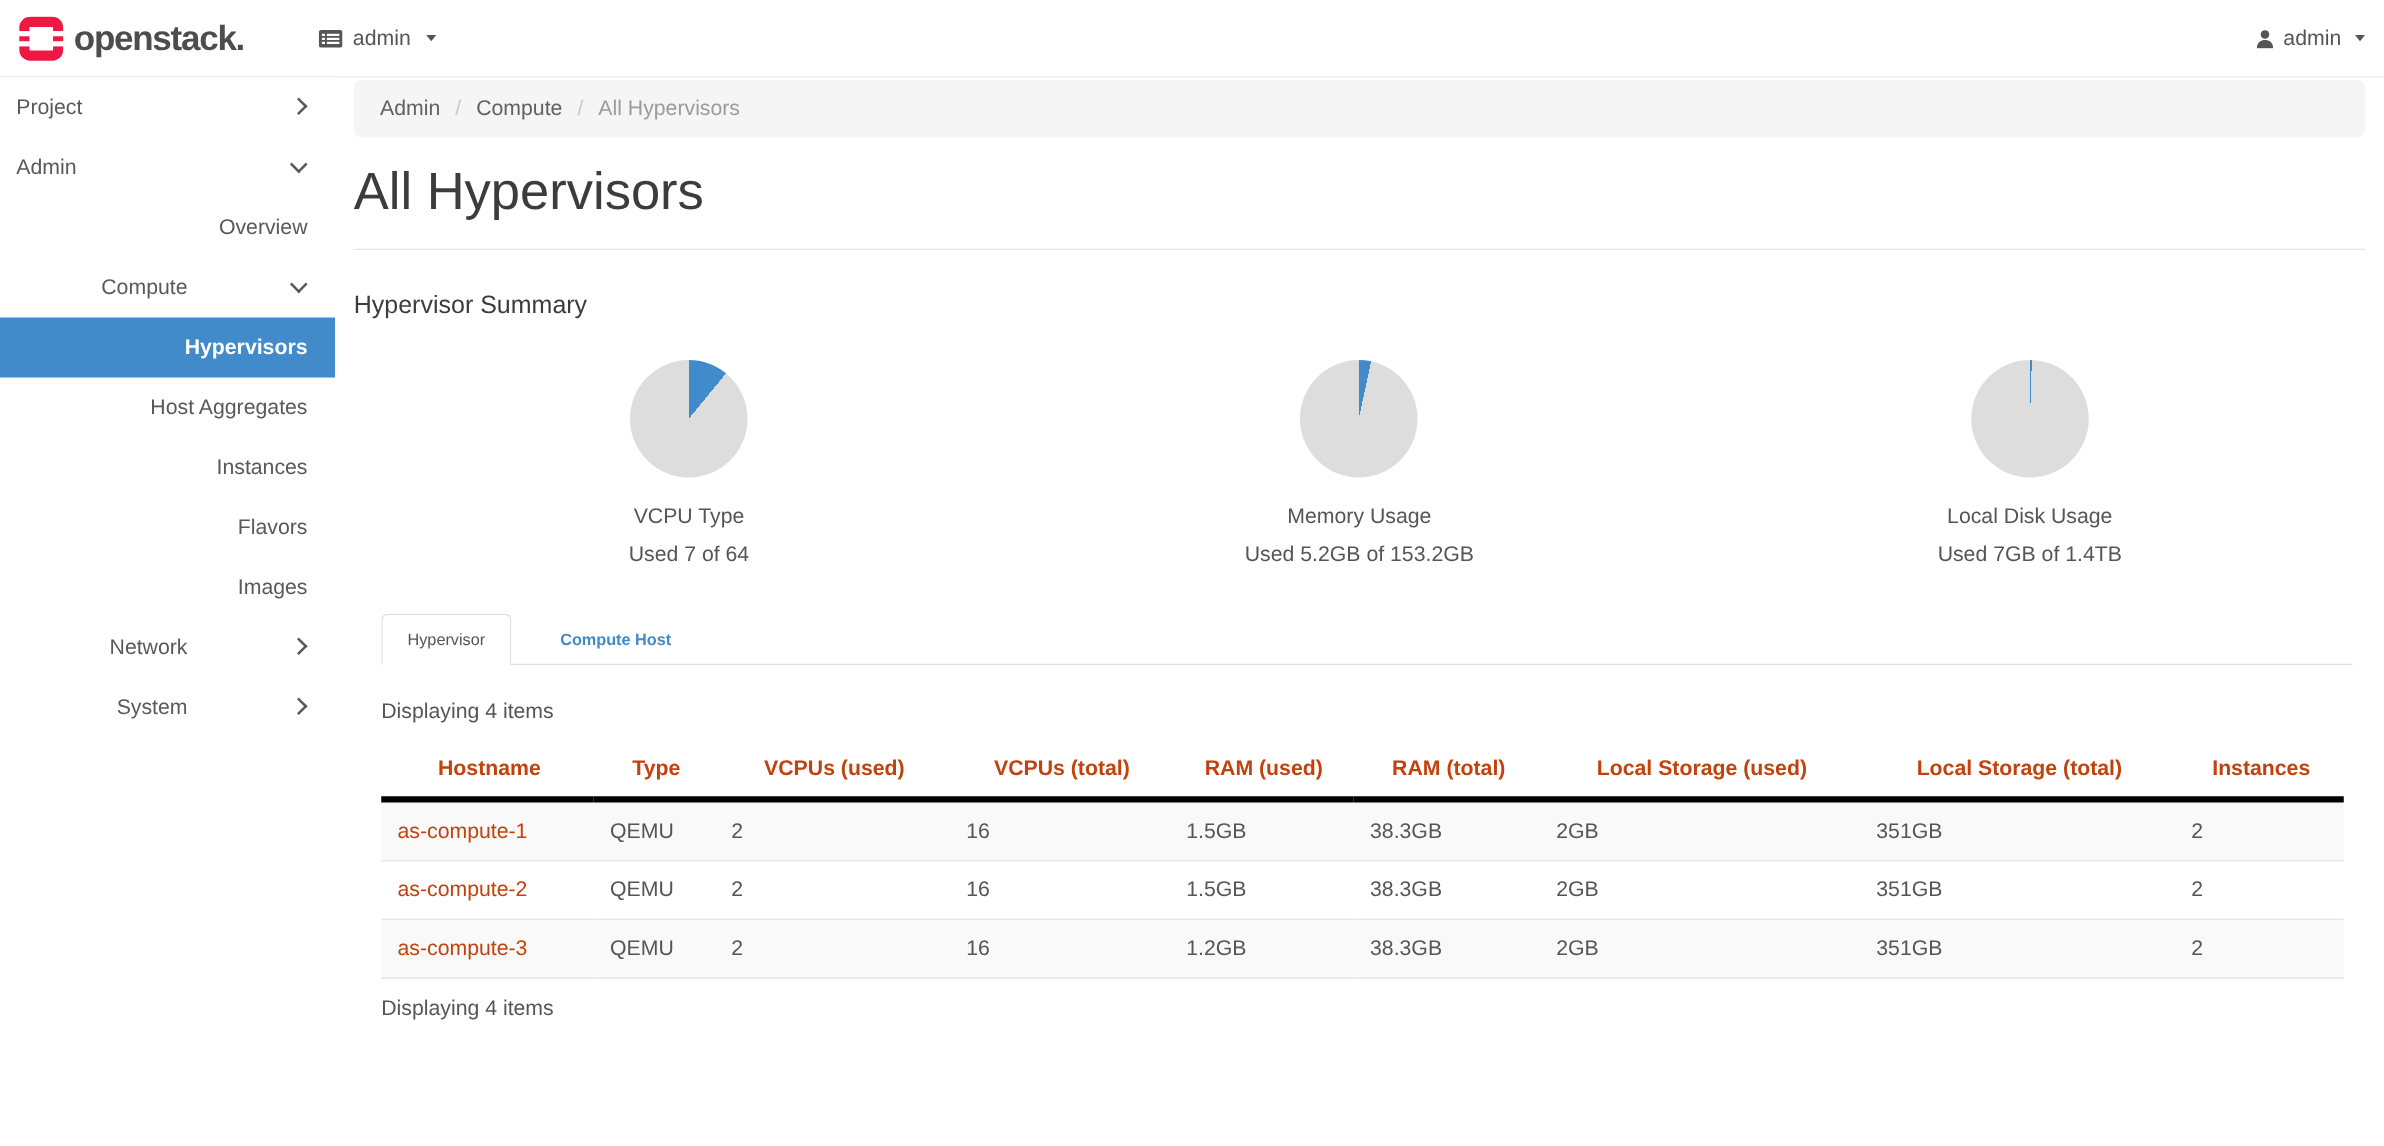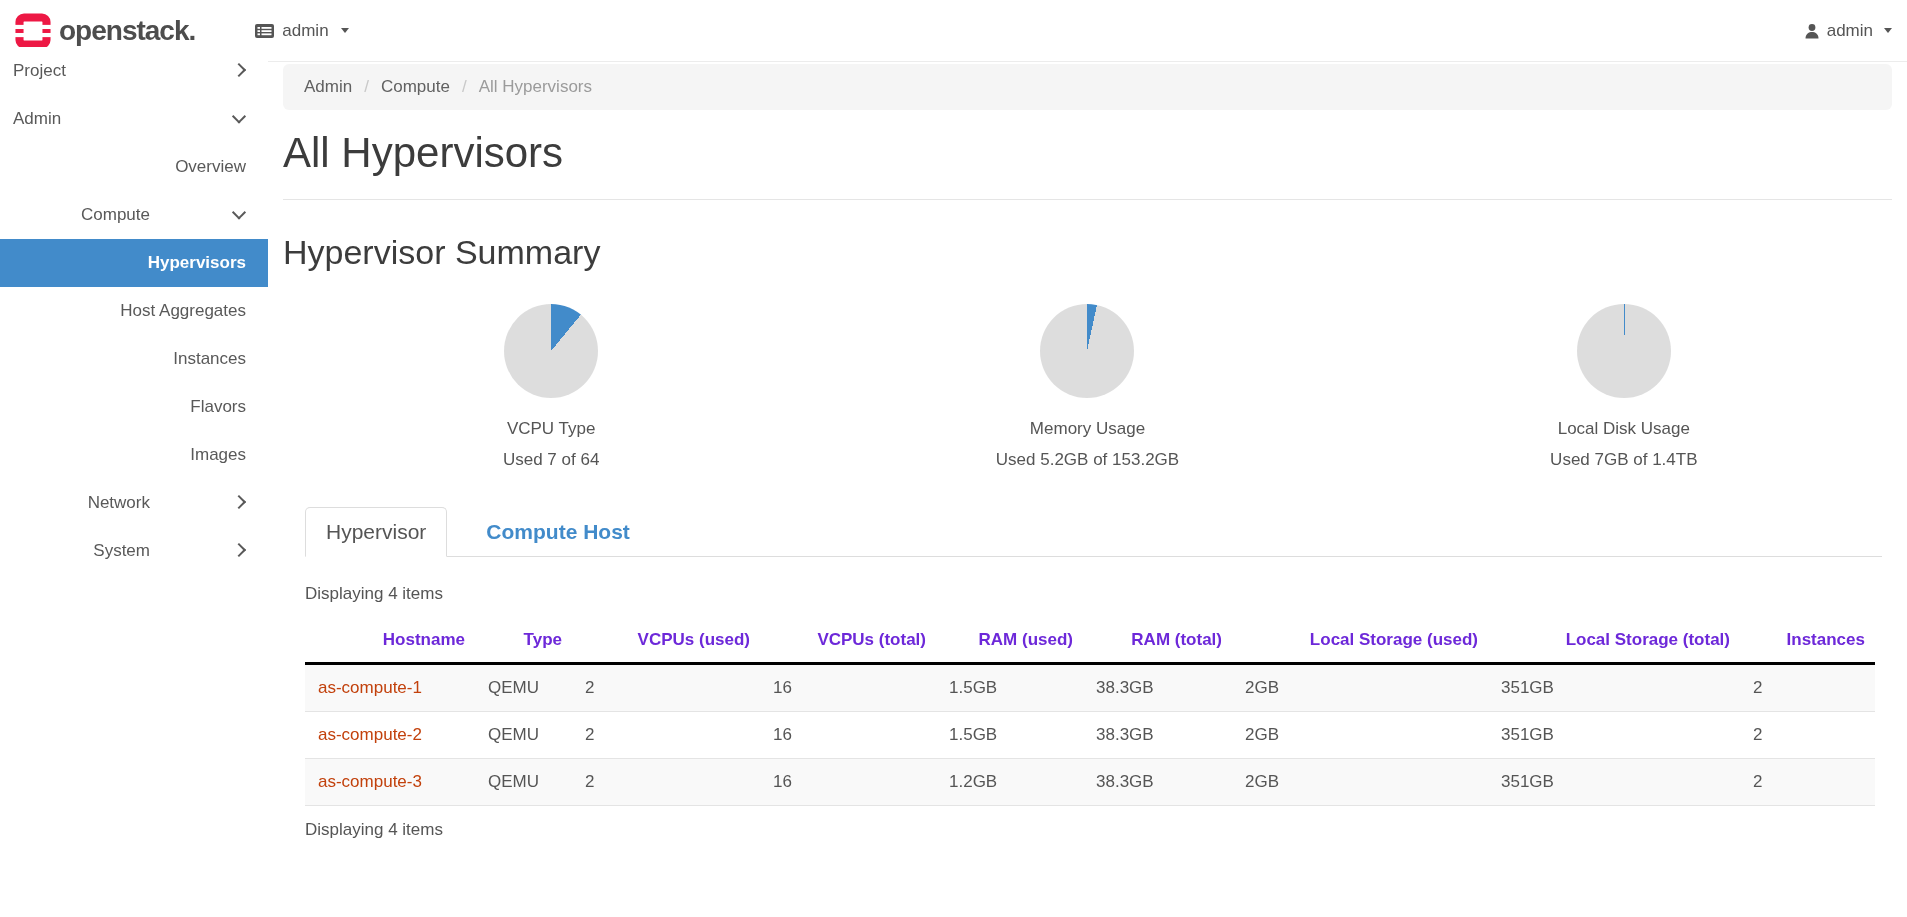--- a/index.html
+++ b/index.html
@@ -10,60 +10,60 @@
   .navbar { height:62px; background:#fff; border-bottom:1px solid #ececec;
     display:flex; align-items:center; padding:0 15px; }
   .brand { display:flex; align-items:center; gap:8px; cursor:pointer; }
   .brand-word { font-size:28px; font-weight:700; color:#4d4d4d; letter-spacing:-1px; }
   .ctx-switch { display:flex; align-items:center; gap:8px; margin-left:60px; color:#555; cursor:pointer; }
   .nav-right { margin-left:auto; display:flex; align-items:center; gap:7px; color:#555; cursor:pointer; }
   .caret { display:inline-block; width:0; height:0; border-top:5px solid #555;
     border-left:4.5px solid transparent; border-right:4.5px solid transparent; margin-left:4px; }
 
   
-  .sidebar { position:absolute; left:0; top:47px; width:268px; bottom:0; background:#fff; padding-top:0; }
+  .sidebar { position:absolute; left:0; top:62px; width:268px; bottom:0; background:#fff; padding-top:0; }
   .side-item { position:relative; height:48px; line-height:48px; font-size:17px; color:#595959; cursor:pointer; }
   .side-item.l1 { padding-left:13px; text-align:left; }
   .side-item.l2 { padding-right:118px; text-align:right; }
   .side-item.l3 { padding-right:22px; text-align:right; }
   .side-item.active { background:#428bca; color:#fff; font-weight:600; }
   .chev { position:absolute; right:24px; top:50%; width:10px; height:10px;
     border-style:solid; border-color:#595959; border-width:0 2.5px 2.5px 0; }
   .chev.right { transform:translateY(-60%) rotate(-45deg); }
   .chev.down  { transform:translateY(-75%) rotate(45deg); }
 
   
   .main { position:absolute; left:268px; top:47px; right:0; bottom:0; padding:0 15px; }
   .breadcrumb { margin-top:17px; height:46px; background:#f5f5f5; border-radius:6px;
     display:flex; align-items:center; padding:0 21px; font-size:17px; }
   .breadcrumb .bc-link { color:#616161; cursor:pointer; }
   .breadcrumb .bc-current { color:#9b9b9b; }
   .breadcrumb .bc-sep { color:#c9c9c9; margin:0 12px; }
   h1.page-title { margin-top:19px; font-size:42px; font-weight:400; color:#3c3c3c; }
   .hr { margin-top:22px; border-top:1px solid #e5e5e5; }
-  h2.section-heading { margin-top:33px; font-size:34px; font-weight:400; color:#3c3c3c; }
+  h2.section-heading { margin-top:33px; font-size:20px; font-weight:400; color:#3c3c3c; }
 
   
   .summary-row { margin-top:32px; display:flex; }
   .summary-col { flex:1; display:flex; flex-direction:column; align-items:center; }
   .pie { width:94px; height:94px; border-radius:50%; }
   .pie-title { margin-top:21px; color:#555; }
   .pie-sub { margin-top:11px; color:#555; }
 
   
   .tab-section { margin:0 10px 0 22px; }
   .nav-tabs { margin-top:37px; list-style:none; display:flex; border-bottom:1px solid #ddd; }
   .nav-tabs li { margin-bottom:-1px; }
-  .nav-tabs .tab { display:block; padding:12px 20px; font-size:21px; cursor:pointer; border:1px solid transparent;
+  .nav-tabs .tab { display:block; padding:12px 20px; font-size:13px; cursor:pointer; border:1px solid transparent;
     border-radius:5px 5px 0 0; color:#428bca; }
   .nav-tabs li.active .tab { color:#555; background:#fff; border-color:#ddd #ddd #fff #ddd; cursor:default; }
   .nav-tabs li + li { margin-left:18px;font-weight:bold; }
   .tbl-caption { margin-top:27px; color:#555; }
   table.data { margin-top:16px; width:1570px; border-collapse:collapse; table-layout:fixed; }
-  table.data th { text-align:right; font-weight:700; color:#6d28d9; padding:10px 10px 12px 13px; border-bottom:3px solid #000000; }
+  table.data th { text-align:center; font-weight:700; color:#c2410c; padding:10px 10px 12px 13px; border-bottom:5px solid #000000; }
   table.data td { padding:13px 10px 13px 13px; border-bottom:1px solid #e4e4e4; color:#555; }
   table.data tbody tr:nth-child(odd) { background:#f9f9f9; }
   table.data td.link { color:#c2410c; cursor:pointer; }
   table.data col:nth-child(1){width:170px} table.data col:nth-child(2){width:97px}
   table.data col:nth-child(3){width:188px} table.data col:nth-child(4){width:176px}
   table.data col:nth-child(5){width:147px} table.data col:nth-child(6){width:149px}
   table.data col:nth-child(7){width:256px} table.data col:nth-child(8){width:252px}
   table.data col:nth-child(9){width:135px}
   .tbl-footer { margin-top:0; padding:14px 0 0 0; color:#555; }
 </style>

